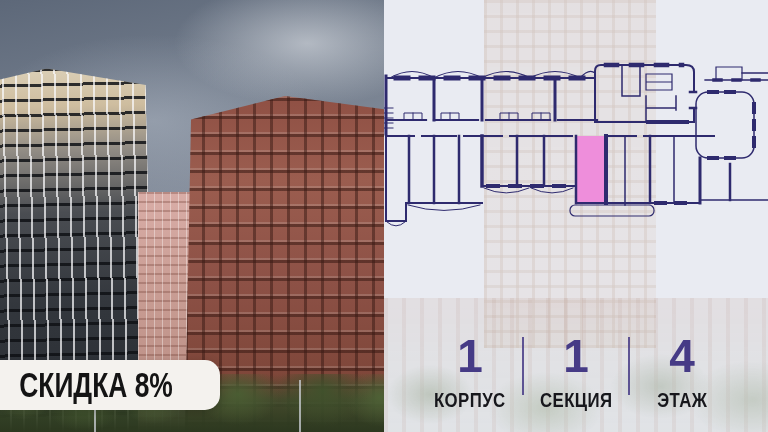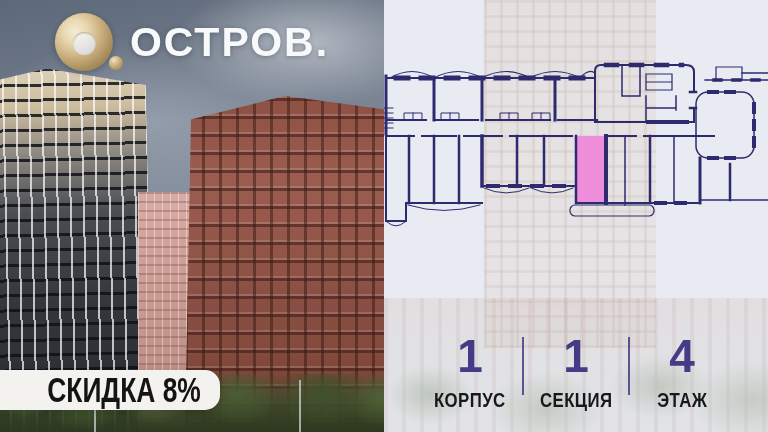--- a/index.html
+++ b/index.html
@@ -49,22 +49,22 @@
   .logo-ring{position:relative;width:58px;height:58px;border-radius:50%;
     background:radial-gradient(circle at 35% 32%, #f6ecd2 0%, #e9d8b1 22%, #cdb382 46%, #a98e5d 70%, #8f7748 88%, #9c8354 100%);
     box-shadow:0 2px 6px rgba(10,20,30,.28);}
   .logo-ring::after{content:"";position:absolute;left:31%;top:33%;width:39%;height:39%;border-radius:50%;
     background:linear-gradient(150deg,#f8f6ef 0%,#e9e7e3 50%,#d3d5d8 100%);
     box-shadow:inset 0 1px 2px rgba(120,100,60,.5);}
   .logo-dot{position:absolute;right:-10px;bottom:1px;width:14px;height:14px;border-radius:50%;
     background:radial-gradient(circle at 35% 30%, #f0e2bf, var(--brand-gold) 45%, #a68b57 80%);}
   .logo-text{font-size:41px;font-weight:bold;color:#f8f9fa;letter-spacing:2px;
     text-shadow:0 1px 5px rgba(35,45,58,.38);white-space:nowrap;}
-  .badge{position:absolute;left:0;bottom:22px;width:220px;height:40px;background:var(--badge-bg);
-    border-radius:0 15px 15px 0;display:flex;align-items:center;justify-content:flex-end;
+  .badge{position:absolute;left:0;bottom:22px;width:220px;height:50px;background:var(--badge-bg);
+    border-radius:0 15px 15px 0;display:flex;align-items:center;justify-content:flex-start;
     box-shadow:0 2px 8px rgba(0,0,0,.18);}
   .badge-text{font-size:33px;font-weight:bold;color:var(--badge-text);
     transform:scale(.8,1.08);white-space:nowrap;}
   
   .panel-right{position:absolute;left:384px;top:0;width:384px;height:432px;overflow:hidden;background:#e9ebf2;}
   .ghost-tower{position:absolute;left:100px;top:0;width:172px;height:348px;opacity:.35;
     background:
       repeating-linear-gradient(90deg, rgba(172,132,102,.45) 0 3px, transparent 3px 16px),
       repeating-linear-gradient(180deg, rgba(172,132,102,.4) 0 3px, transparent 3px 15px),
       linear-gradient(180deg, rgba(212,186,166,.6), rgba(220,200,186,.55));}
@@ -92,26 +92,20 @@
 
   <div class="panel-left">
     <div class="sky"></div>
     <div class="tower tower-left"></div>
     <div class="tower tower-mid"></div>
     <div class="tower tower-right"></div>
     <div class="trees"></div>
     <div class="lamp lamp-1"></div>
     <div class="lamp lamp-2"></div>
 
-    <div class="logo">
-      <div class="logo-ring">
-        <span class="logo-dot"></span>
-      </div>
-      <div class="logo-text">ОСТРОВ.</div>
-    </div>
 
     <div class="badge">
       <span class="badge-text">СКИДКА 8%</span>
     </div>
   </div>
 
   <div class="panel-right">
     <div class="ghost-tower"></div>
     <div class="ghost-bottom"></div>
 

